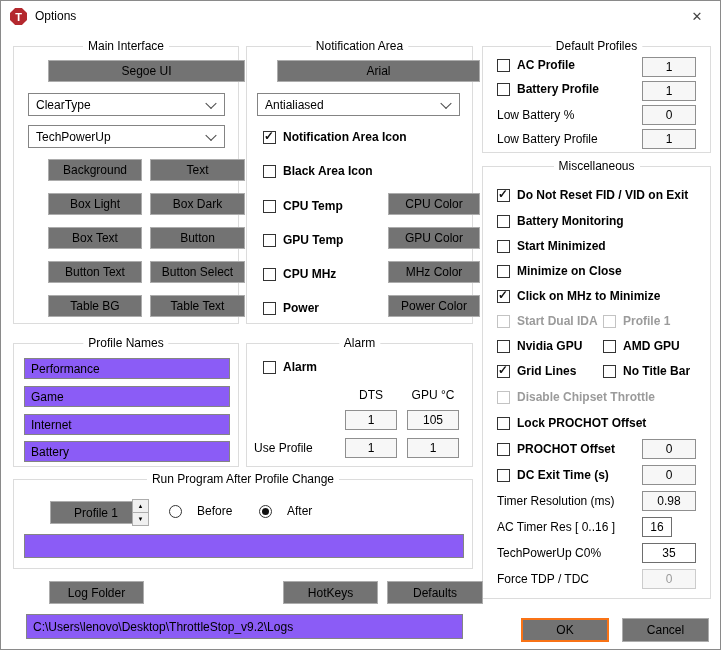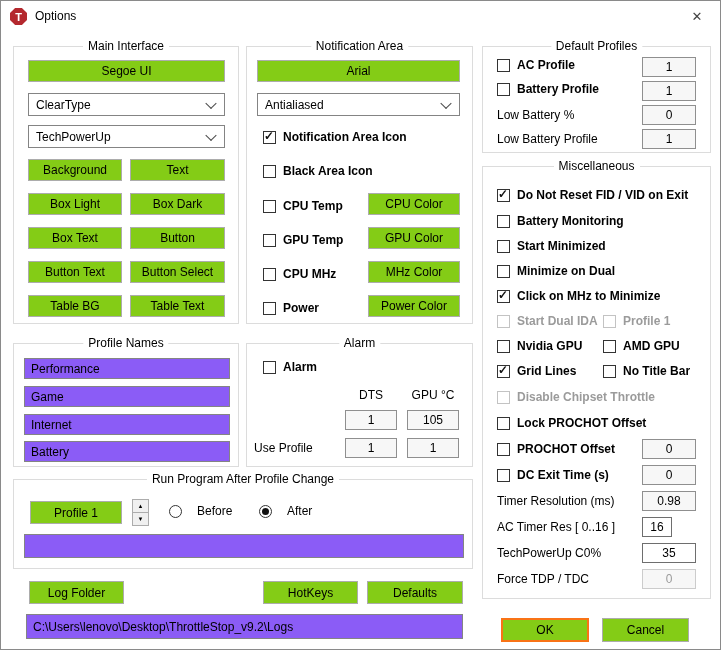--- a/index.html
+++ b/index.html
@@ -11,22 +11,22 @@
   .app-icon { position:absolute; left:9px; top:7px; width:17px; height:17px; background:#b4282e;
               clip-path:polygon(30% 0,70% 0,100% 30%,100% 70%,70% 100%,30% 100%,0 70%,0 30%);
               color:#fff; font-weight:bold; font-size:11px; display:flex; align-items:center; justify-content:center; }
   .win-title { position:absolute; left:34px; top:8px; font-size:12px; }
   .close-btn { position:absolute; right:0; top:0; width:46px; height:30px; display:flex; align-items:center; justify-content:center; font-size:13px; color:#444; cursor:default; }
 
   
   .group { position:absolute; border:1px solid #dcdcdc; box-sizing:border-box; }
   .group-title { position:absolute; top:-8px; left:50%; transform:translateX(-50%); background:#fff; padding:0 5px; white-space:nowrap; }
 
-  .btn { position:absolute; background:#84cc16; border:1px solid #acacac; box-sizing:border-box;
-         display:flex; align-items:center; justify-content:center; font-size:12px; cursor:default; }
+  .btn { position:absolute; background:#737373; border:1px solid #acacac; box-sizing:border-box;
+         display:flex; align-items:center; justify-content:center; font-size:12px; cursor:default;margin-left:20px; }
   .btn.default-btn { border:2px solid #f97316; }
 
   .combo { position:absolute; background:#fff; border:1px solid #848484; box-sizing:border-box;
            display:flex; align-items:center; padding-left:7px; cursor:default; }
   .chevron { position:absolute; right:9px; top:50%; width:7px; height:7px;
              border-right:1.4px solid #4a4a4a; border-bottom:1.4px solid #4a4a4a;
              transform:translateY(-70%) rotate(45deg); }
 
   .check-row { position:absolute; display:flex; align-items:center; gap:7px; height:14px; cursor:default;font-weight:bold; }
   .checkbox { width:13px; height:13px; border:1px solid #333; background:#fff; box-sizing:border-box; position:relative; flex:none; }
@@ -154,21 +154,21 @@
     <div class="check-row" style="left:14px;top:47px">
       <span class="checkbox"></span>
       <span class="check-label">Battery Monitoring</span>
     </div>
     <div class="check-row" style="left:14px;top:72px">
       <span class="checkbox"></span>
       <span class="check-label">Start Minimized</span>
     </div>
     <div class="check-row" style="left:14px;top:97px">
       <span class="checkbox"></span>
-      <span class="check-label">Minimize on Dual</span>
+      <span class="check-label">Minimize on Close</span>
     </div>
     <div class="check-row" style="left:14px;top:122px">
       <span class="checkbox checked"></span>
       <span class="check-label">Click on MHz to Minimize</span>
     </div>
     <div class="check-row disabled" style="left:14px;top:147px">
       <span class="checkbox"></span>
       <span class="check-label">Start Dual IDA</span>
     </div>
     <div class="check-row disabled" style="left:120px;top:147px">

